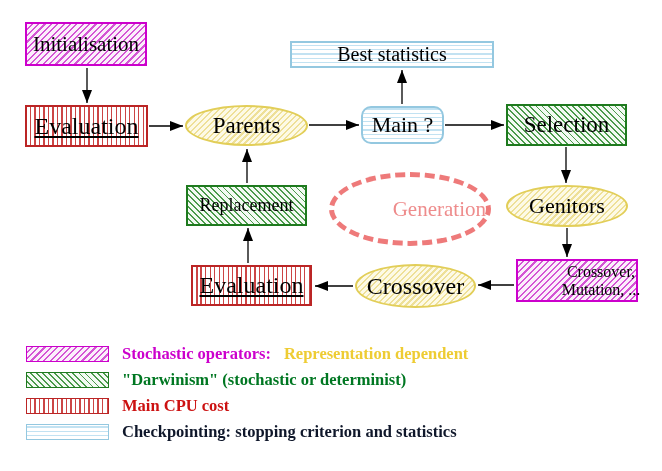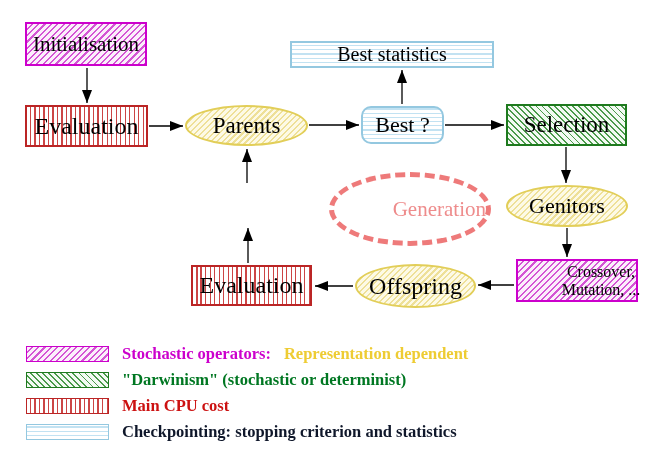--- a/index.html
+++ b/index.html
@@ -13,20 +13,21 @@
     text-align:center;box-sizing:border-box;white-space:nowrap;
   }
   
   .hatch-magenta{
     border:2px solid #cc00cc;
     background:repeating-linear-gradient(135deg,#fbeffb 0px,#fbeffb 3px,#d455d4 3px,#d455d4 4.5px);
   }
   .stripe-red{
     border:2px solid #bb2525;
     background:repeating-linear-gradient(90deg,#ffffff 0px,#ffffff 3px,#cc4545 3px,#cc4545 4.5px);
+    text-decoration:underline;
   }
   .hatch-green{
     border:2px solid #1e7a1e;
     background:repeating-linear-gradient(45deg,#f3faf3 0px,#f3faf3 3px,#4a9a4a 3px,#4a9a4a 4.3px);
   }
   .stripe-blue{
     border:2px solid #94c8e0;
     background:repeating-linear-gradient(0deg,#ffffff 0px,#ffffff 3px,#c2e2f2 3px,#c2e2f2 4.2px);
   }
   .hatch-yellow{
@@ -88,44 +89,47 @@
 
   <div class="node hatch-yellow" style="left:185px;top:105px;width:123px;height:41px;font-size:23px">
     <span>Parents</span>
   </div>
 
   <div class="node stripe-blue" style="left:290px;top:41px;width:204px;height:27px;font-size:20px">
     <span>Best statistics</span>
   </div>
 
   <div class="node stripe-blue rounded" style="left:361px;top:106px;width:83px;height:38px;font-size:22px">
-    <span>Best ?</span>
+    <span>Main ?</span>
   </div>
 
   <div class="node hatch-yellow" style="left:506px;top:185px;width:122px;height:42px;font-size:22px">
     <span>Genitors</span>
   </div>
 
   <div class="node hatch-green" style="left:506px;top:104px;width:121px;height:42px;font-size:23px">
     <span>Selection</span>
   </div>
 
   <div class="node hatch-magenta two-line" style="left:516px;top:259px;width:122px;height:43px;font-size:16px">
     <span>Crossover,</span>
     <span>Mutation, ...</span>
   </div>
 
   <div class="node hatch-yellow" style="left:355px;top:264px;width:121px;height:44px;font-size:24px">
-    <span>Offspring</span>
+    <span>Crossover</span>
   </div>
 
   <div class="node stripe-red" style="left:191px;top:265px;width:121px;height:41px;font-size:24px">
     <span>Evaluation</span>
   </div>
 
+  <div class="node hatch-green" style="left:186px;top:185px;width:121px;height:41px;font-size:18px">
+    <span>Replacement</span>
+  </div>
 
   <div class="gen-ellipse" style="left:329px;top:172px;width:162px;height:74px;font-size:21px">
     <span>Generation</span>
   </div>
 
   <div class="swatch hatch-magenta" style="top:346px"></div>
   <div class="legend-text" style="top:345px">
     <span class="lg-magenta">Stochastic operators:</span><span class="lg-yellow">Representation dependent</span>
   </div>
 

